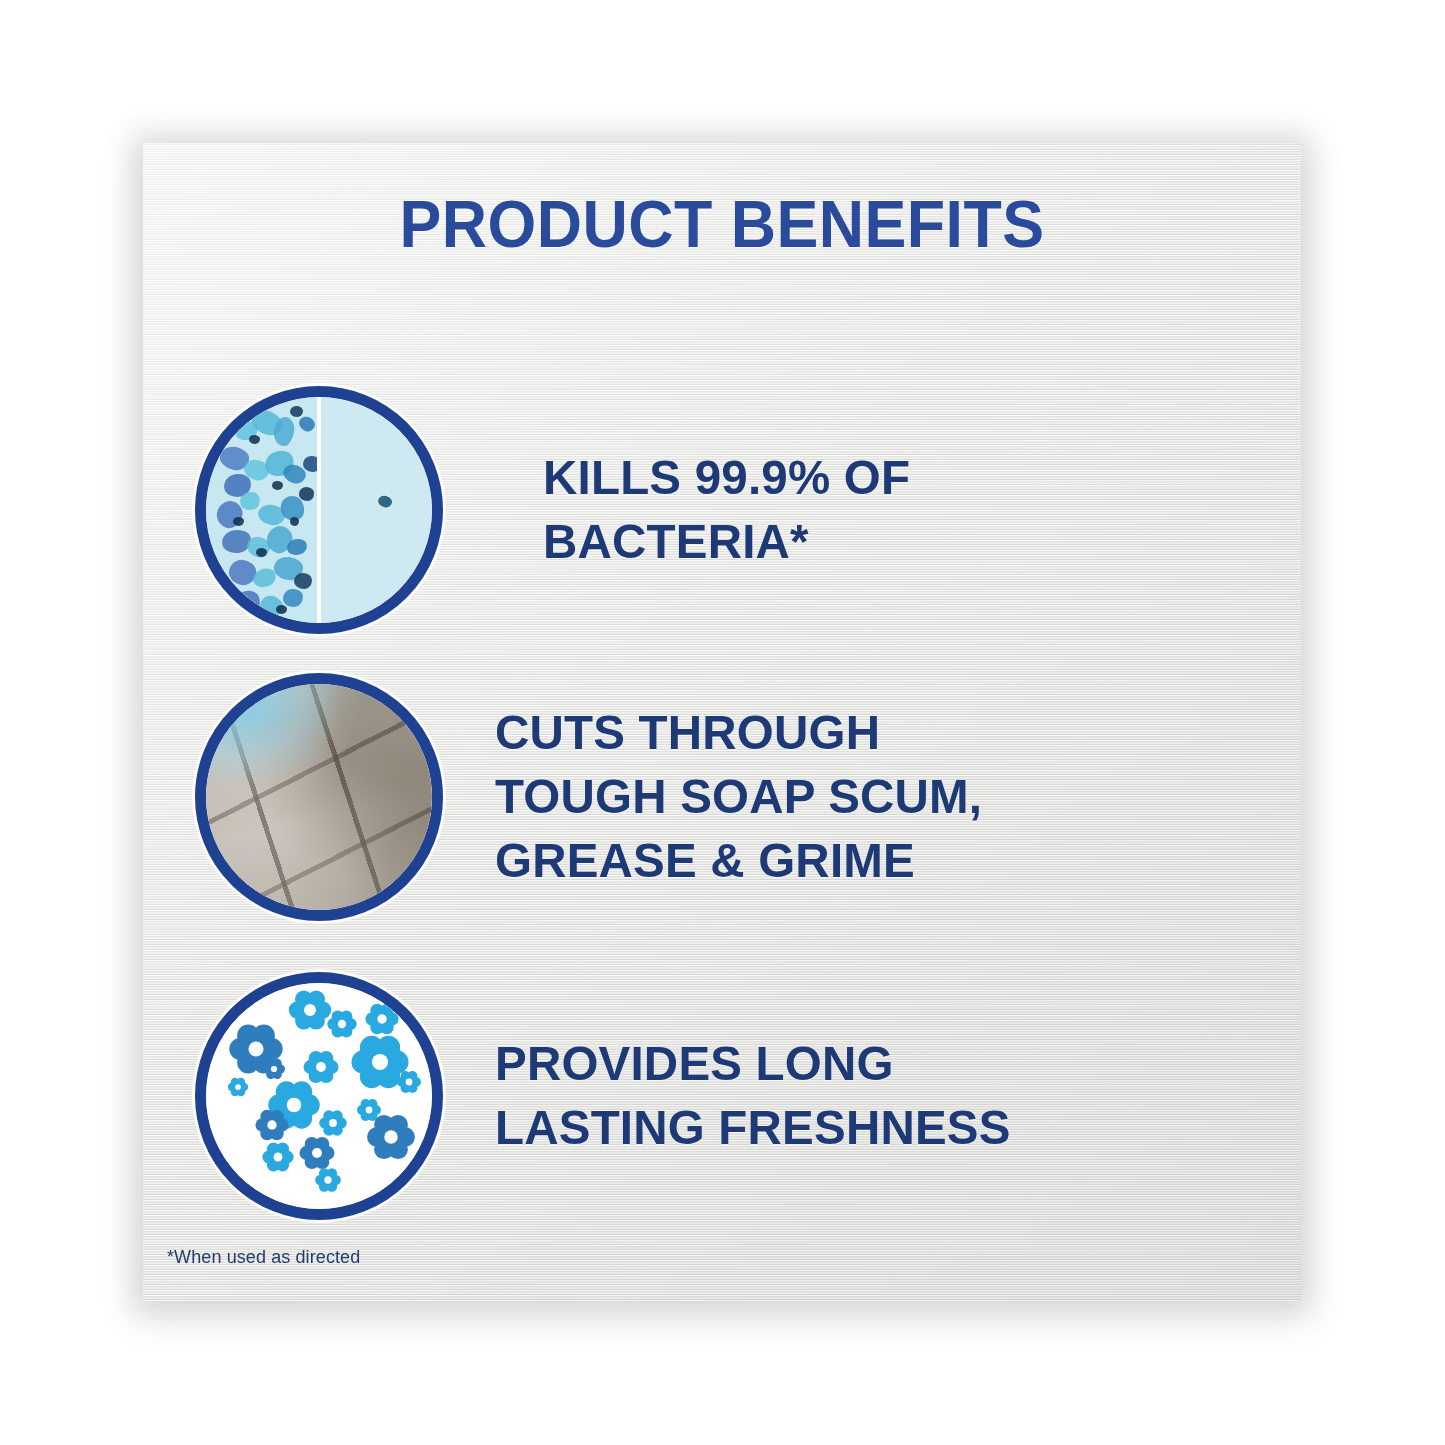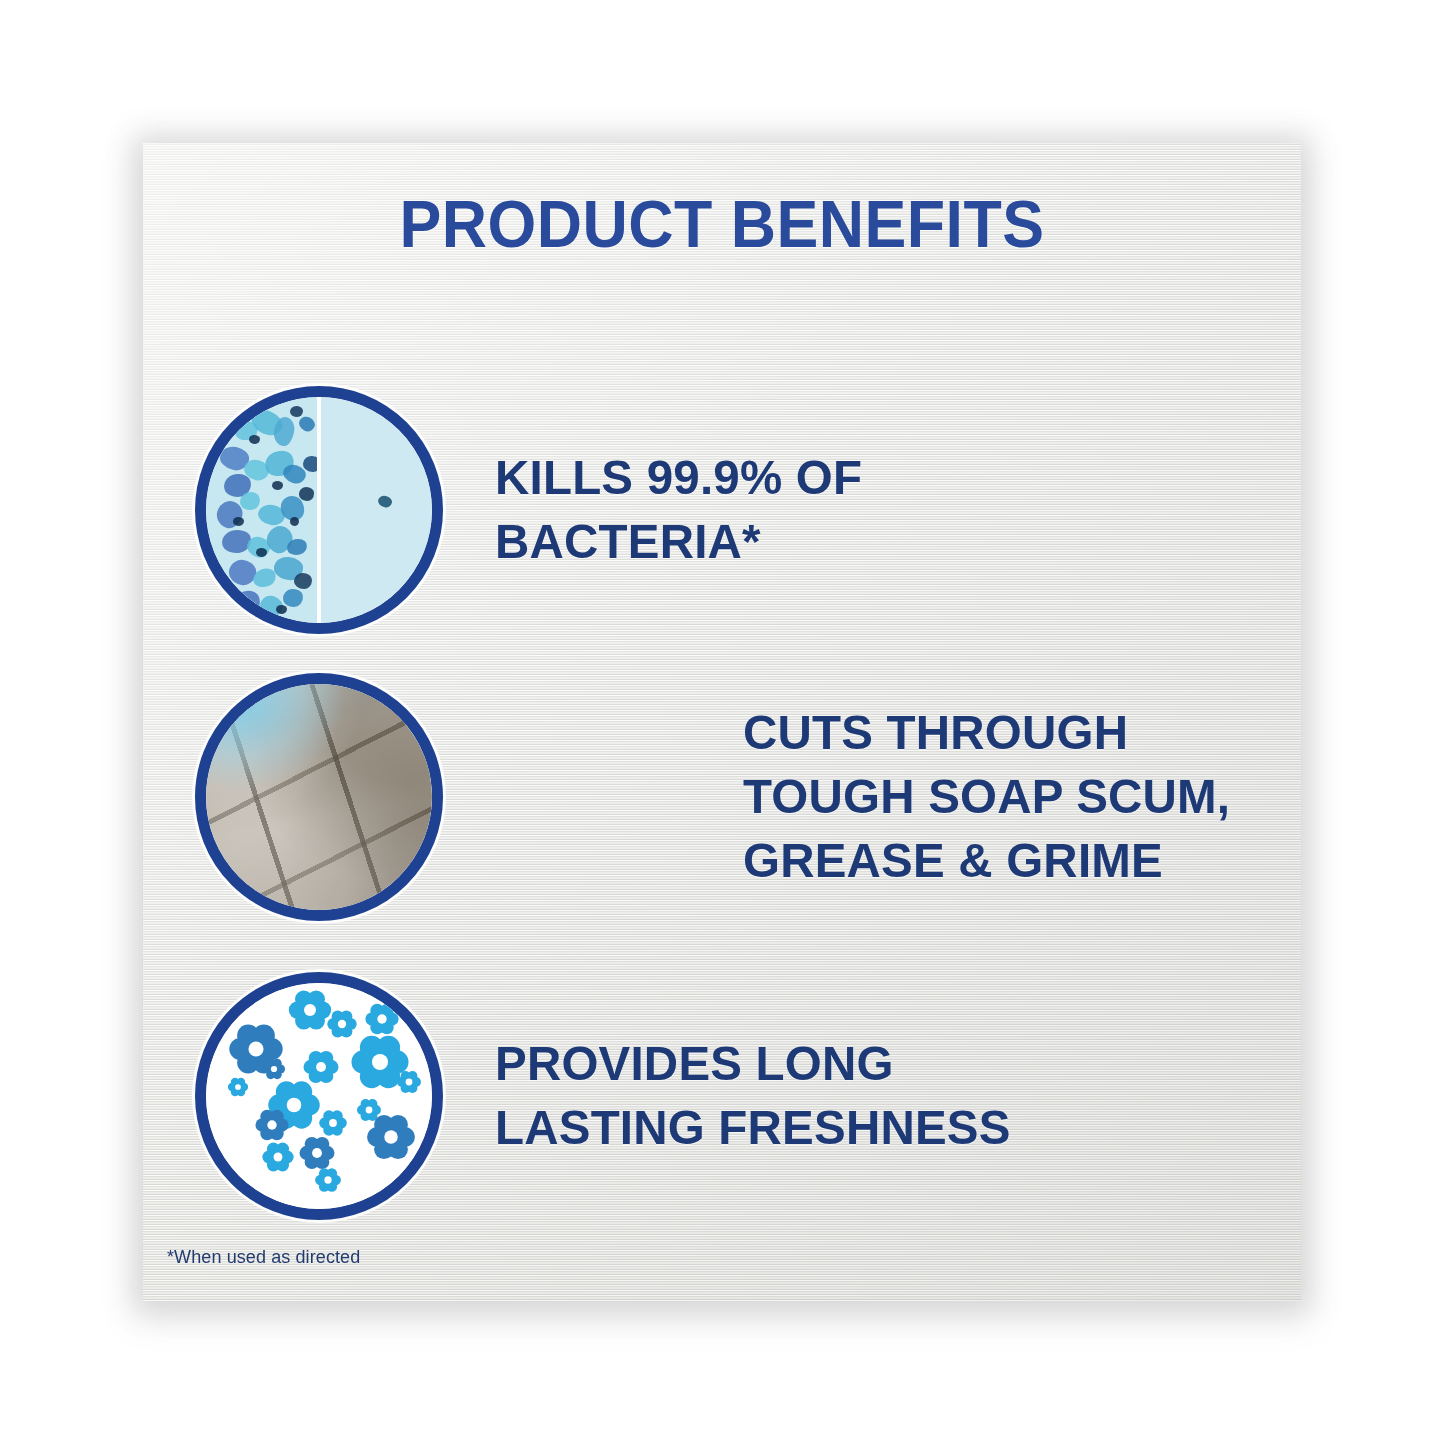--- a/index.html
+++ b/index.html
@@ -83,22 +83,22 @@
     height: 100%;
   }
 
   .row {
     position: absolute;
     left: 52px;
     width: 1050px;
     display: flex;
     align-items: center;
   }
-  .row-1 { top: 243px; }
-  .row-2 { top: 530px; justify-content: space-between; }
+  .row-1 { top: 243px; gap: 48px; }
+  .row-2 { top: 530px; }
   .row-3 { top: 829px; }
 
   .badge {
     position: relative;
     width: 248px;
     height: 248px;
     border-radius: 50%;
     flex: 0 0 248px;
     box-sizing: border-box;
     border: 11px solid #1f4191;

